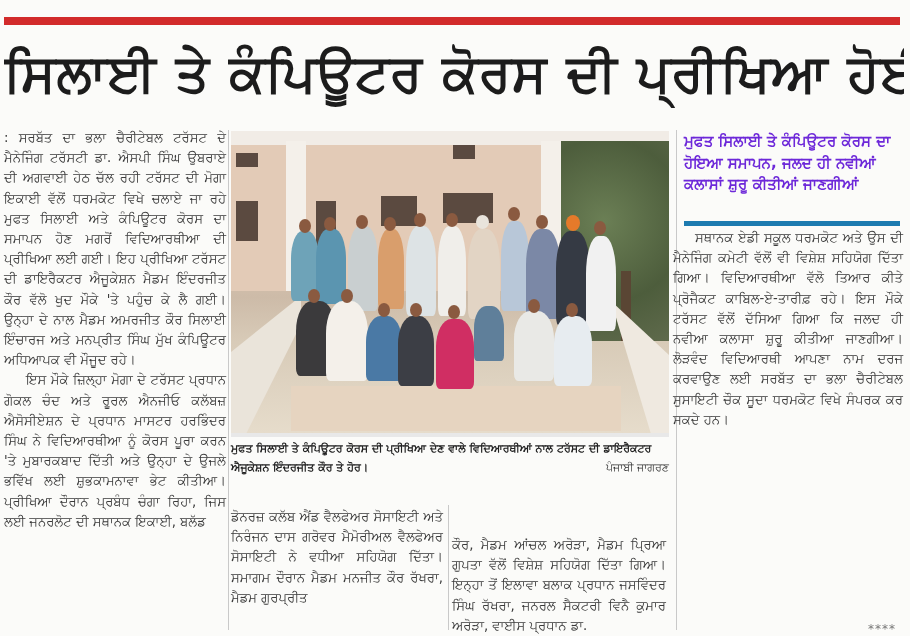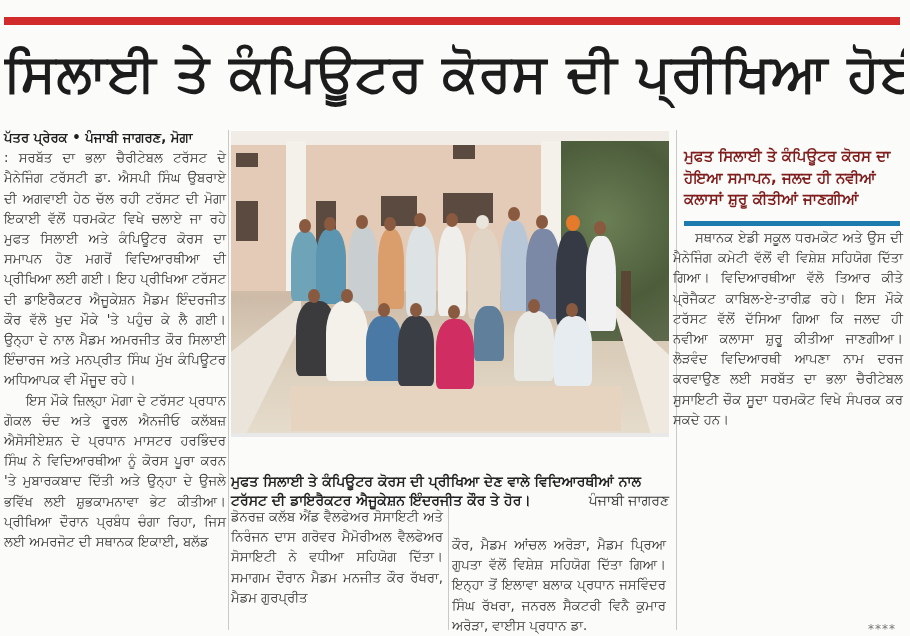--- a/index.html
+++ b/index.html
@@ -32,46 +32,45 @@
   .photo .trunk { position:absolute; left:390px; top:140px; width:10px; height:70px; background:#5a4634; }
   .photo .ramp-l { position:absolute; left:0; top:165px; width:70px; height:140px; background:#eae4da;
     clip-path:polygon(0 40%, 100% 0, 100% 20%, 20% 100%, 0 100%); }
   .photo .ramp-r { position:absolute; left:380px; top:170px; width:58px; height:135px; background:#efe9e0;
     clip-path:polygon(0 0, 100% 40%, 100% 100%, 70% 100%); }
   .photo .floor { position:absolute; left:60px; top:255px; width:330px; height:45px; background:#e6d4c0; }
   .photo .crowd { position:absolute; left:55px; top:70px; width:330px; height:185px; }
   .person { position:absolute; border-radius:40% 40% 10% 10%; }
   .head { position:absolute; border-radius:50%; background:#8a5a40; }
   .caption {
-    position:absolute; left:231px; top:472px; width:438px; font-weight:bold;
-    font-size:14px; line-height:19px; color:#222;
+    position:absolute; left:231px; top:439px; width:438px; font-weight:bold;
+    font-size:11px; line-height:19px; color:#222;
   }
   .caption .credit { font-weight:normal; float:right; color:#333; }
   .col-mid-a { left:231px; top:507px; width:212px; }
   .col-mid-b { left:452px; top:507px; width:214px;margin-top:28px; }
   .col-right { left:673px; top:228px; width:230px; }
   .sidehead {
-    position:absolute; left:684px; top:146px; width:218px; font-weight:bold;
-    font-size:15px; line-height:21.5px; color:#7f1d1d;
+    position:absolute; left:684px; top:131px; width:218px; font-weight:bold;
+    font-size:15px; line-height:21.5px; color:#6d28d9;
   }
   .blue-rule { position:absolute; left:684px; top:221px; width:216px; height:5px; background:var(--blue); }
   .col-divider { position:absolute; width:1px; background:#c9c9c9; }
   .stars { position:absolute; left:868px; top:622px; font-size:12px; color:#777; letter-spacing:1px; }
 </style>
 </head>
 <body>
 
 <div class="red-rule"></div>
 
 <div class="headline">ਸਿਲਾਈ ਤੇ ਕੰਪਿਊਟਰ ਕੋਰਸ ਦੀ ਪ੍ਰੀਖਿਆ ਹੋਈ</div>
 
 <div class="col col-left">
-  <p class="byline">ਪੱਤਰ ਪ੍ਰੇਰਕ • ਪੰਜਾਬੀ ਜਾਗਰਣ, ਮੋਗਾ</p>
   <p>: ਸਰਬੱਤ ਦਾ ਭਲਾ ਚੈਰੀਟੇਬਲ ਟਰੱਸਟ ਦੇ ਮੈਨੇਜਿੰਗ ਟਰੱਸਟੀ ਡਾ. ਐਸਪੀ ਸਿੰਘ ਉਬਰਾਏ ਦੀ ਅਗਵਾਈ ਹੇਠ ਚੱਲ ਰਹੀ ਟਰੱਸਟ ਦੀ ਮੋਗਾ ਇਕਾਈ ਵੱਲੋਂ ਧਰਮਕੋਟ ਵਿਖੇ ਚਲਾਏ ਜਾ ਰਹੇ ਮੁਫਤ ਸਿਲਾਈ ਅਤੇ ਕੰਪਿਊਟਰ ਕੋਰਸ ਦਾ ਸਮਾਪਨ ਹੋਣ ਮਗਰੋਂ ਵਿਦਿਆਰਥੀਆ ਦੀ ਪ੍ਰੀਖਿਆ ਲਈ ਗਈ। ਇਹ ਪ੍ਰੀਖਿਆ ਟਰੱਸਟ ਦੀ ਡਾਇਰੈਕਟਰ ਐਜੂਕੇਸ਼ਨ ਮੈਡਮ ਇੰਦਰਜੀਤ ਕੌਰ ਵੱਲੋ ਖੁਦ ਮੌਕੇ 'ਤੇ ਪਹੁੰਚ ਕੇ ਲੈ ਗਈ। ਉਨ੍ਹਾ ਦੇ ਨਾਲ ਮੈਡਮ ਅਮਰਜੀਤ ਕੌਰ ਸਿਲਾਈ ਇੰਚਾਰਜ ਅਤੇ ਮਨਪ੍ਰੀਤ ਸਿੰਘ ਮੁੱਖ ਕੰਪਿਊਟਰ ਅਧਿਆਪਕ ਵੀ ਮੌਜੂਦ ਰਹੇ।</p>
-  <p class="indent">ਇਸ ਮੌਕੇ ਜ਼ਿਲ੍ਹਾ ਮੋਗਾ ਦੇ ਟਰੱਸਟ ਪ੍ਰਧਾਨ ਗੋਕਲ ਚੰਦ ਅਤੇ ਰੂਰਲ ਐਨਜੀਓ ਕਲੱਬਜ਼ ਐਸੋਸੀਏਸ਼ਨ ਦੇ ਪ੍ਰਧਾਨ ਮਾਸਟਰ ਹਰਭਿੰਦਰ ਸਿੰਘ ਨੇ ਵਿਦਿਆਰਥੀਆ ਨੂੰ ਕੋਰਸ ਪੂਰਾ ਕਰਨ 'ਤੇ ਮੁਬਾਰਕਬਾਦ ਦਿੱਤੀ ਅਤੇ ਉਨ੍ਹਾ ਦੇ ਉਜਲੇ ਭਵਿੱਖ ਲਈ ਸ਼ੁਭਕਾਮਨਾਵਾ ਭੇਟ ਕੀਤੀਆ। ਪ੍ਰੀਖਿਆ ਦੌਰਾਨ ਪ੍ਰਬੰਧ ਚੰਗਾ ਰਿਹਾ, ਜਿਸ ਲਈ ਅਮਰਜੋਟ ਦੀ ਸਥਾਨਕ ਇਕਾਈ, ਬਲੱਡ</p>
+  <p class="indent">ਇਸ ਮੌਕੇ ਜ਼ਿਲ੍ਹਾ ਮੋਗਾ ਦੇ ਟਰੱਸਟ ਪ੍ਰਧਾਨ ਗੋਕਲ ਚੰਦ ਅਤੇ ਰੂਰਲ ਐਨਜੀਓ ਕਲੱਬਜ਼ ਐਸੋਸੀਏਸ਼ਨ ਦੇ ਪ੍ਰਧਾਨ ਮਾਸਟਰ ਹਰਭਿੰਦਰ ਸਿੰਘ ਨੇ ਵਿਦਿਆਰਥੀਆ ਨੂੰ ਕੋਰਸ ਪੂਰਾ ਕਰਨ 'ਤੇ ਮੁਬਾਰਕਬਾਦ ਦਿੱਤੀ ਅਤੇ ਉਨ੍ਹਾ ਦੇ ਉਜਲੇ ਭਵਿੱਖ ਲਈ ਸ਼ੁਭਕਾਮਨਾਵਾ ਭੇਟ ਕੀਤੀਆ। ਪ੍ਰੀਖਿਆ ਦੌਰਾਨ ਪ੍ਰਬੰਧ ਚੰਗਾ ਰਿਹਾ, ਜਿਸ ਲਈ ਜਨਰਲੋਟ ਦੀ ਸਥਾਨਕ ਇਕਾਈ, ਬਲੱਡ</p>
 </div>
 
 <div class="col-divider" style="left:228px;top:130px;height:500px;"></div>
 <div class="col-divider" style="left:448px;top:505px;height:125px;"></div>
 <div class="col-divider" style="left:676px;top:130px;height:500px;"></div>
 
 <div class="photo" title="Group photo of students with trust director in front of a building">
   <div class="building"></div>
   <div class="roof"></div>
   <div class="pillar" style="left:55px;"></div>

